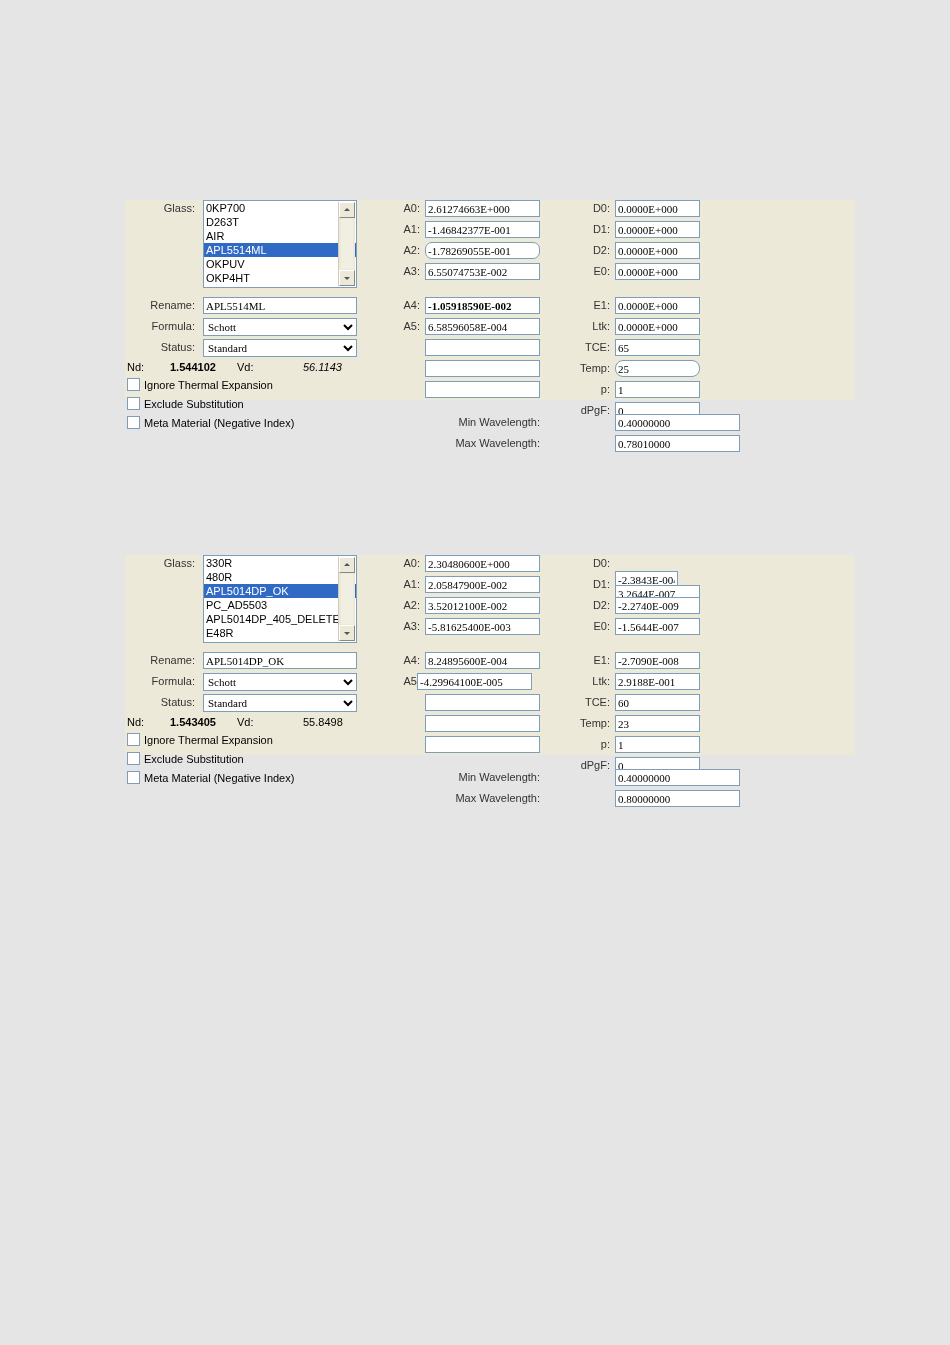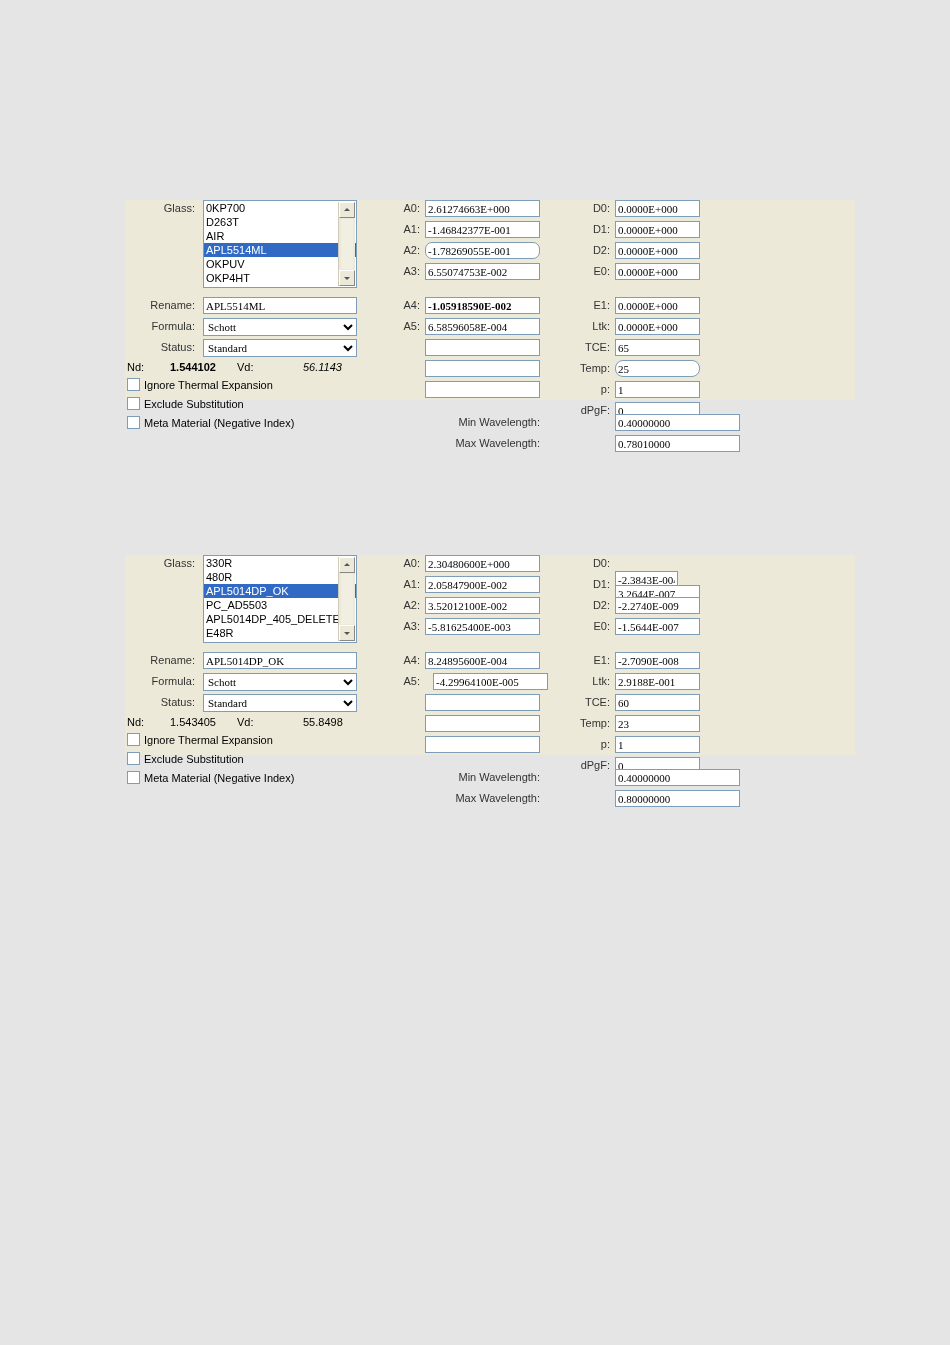--- a/index.html
+++ b/index.html
@@ -154,21 +154,21 @@
   <div class="lbl" style="left:0;top:99px;width:70px;">Rename:</div>
   <input class="txt" style="left: 78px; top: 97px; width: 154px;" value="APL5014DP_OK">
 
   <div class="lbl" style="left:0;top:120px;width:70px;">Formula:</div>
   <select class="sel" style="left:78px;top:118px;width:154px;"><option>Schott</option></select>
 
   <div class="lbl" style="left:0;top:141px;width:70px;">Status:</div>
   <select class="sel" style="left:78px;top:139px;width:154px;"><option>Standard</option></select>
 
   <div class="static" style="left:2px;top:161px;">Nd:</div>
-  <div class="static" style="left:45px;top:161px;font-weight:normal;">1.543405</div>
+  <div class="static" style="left:45px;top:161px;font-weight:bold;">1.543405</div>
   <div class="static" style="left:112px;top:161px;">Vd:</div>
   <div class="static" style="left:178px;top:161px;">55.8498</div>
 
   <div class="chk" style="left:2px;top:178px;">
         <span class="box"></span>
         <span>Ignore Thermal Expansion</span>
       </div>
   <div class="chk" style="left:2px;top:197px;">
         <span class="box"></span>
         <span>Exclude Substitution</span>
@@ -182,21 +182,21 @@
   <input class="txt" style="left: 300px; top: 0px; width: 115px;" value="2.30480600E+000">
   <div class="lbl" style="left:275px;top:23px;width:20px;">A1:</div>
   <input class="txt" style="left: 300px; top: 21px; width: 115px;" value="2.05847900E-002">
   <div class="lbl" style="left:275px;top:44px;width:20px;">A2:</div>
   <input class="txt" style="left: 300px; top: 42px; width: 115px;" value="3.52012100E-002">
   <div class="lbl" style="left:275px;top:65px;width:20px;">A3:</div>
   <input class="txt" style="left: 300px; top: 63px; width: 115px;" value="-5.81625400E-003">
   <div class="lbl" style="left:275px;top:99px;width:20px;">A4:</div>
   <input class="txt" style="left: 300px; top: 97px; width: 115px;" value="8.24895600E-004">
   <div class="lbl" style="left:275px;top:120px;width:20px;">A5:</div>
-  <input class="txt" style="left: 308px; top: 118px; width: 115px;" value="-4.29964100E-005">
+  <input class="txt" style="left: 292px; top: 118px; width: 115px;" value="-4.29964100E-005">
   <input class="txt" style="left: 300px; top: 139px; width: 115px;" value="">
   <input class="txt" style="left: 300px; top: 160px; width: 115px;" value="">
   <input class="txt" style="left: 300px; top: 181px; width: 115px;" value="">
   <div class="lbl" style="left:280px;top:216px;width:135px;">Min Wavelength:</div>
   <div class="lbl" style="left:280px;top:237px;width:135px;">Max Wavelength:</div>
 
   <div class="lbl" style="left:445px;top:2px;width:40px;">D0:</div>
   <input class="txt" style="left: 490px; top: 16px; width: 63px; text-decoration: underline;" value="-2.3843E-004">
   <div class="lbl" style="left:445px;top:23px;width:40px;">D1:</div>
   <input class="txt" style="left: 490px; top: 21px; width: 85px; margin-top: 9px;" value="3.2644E-007">

